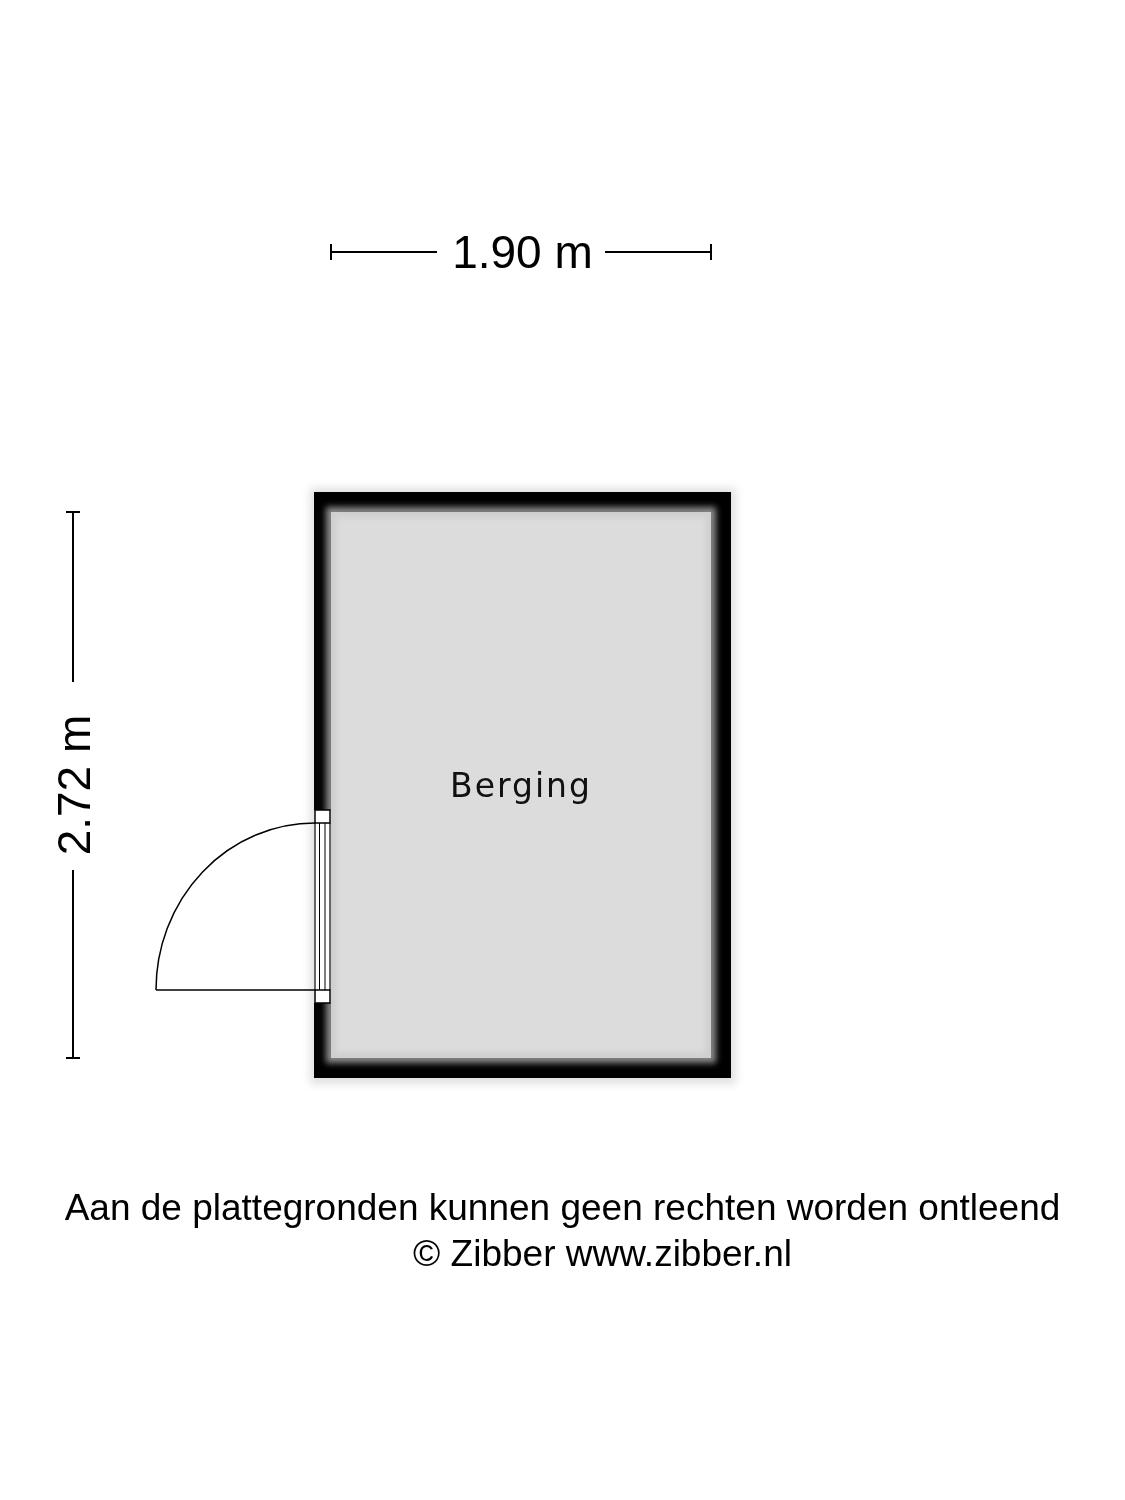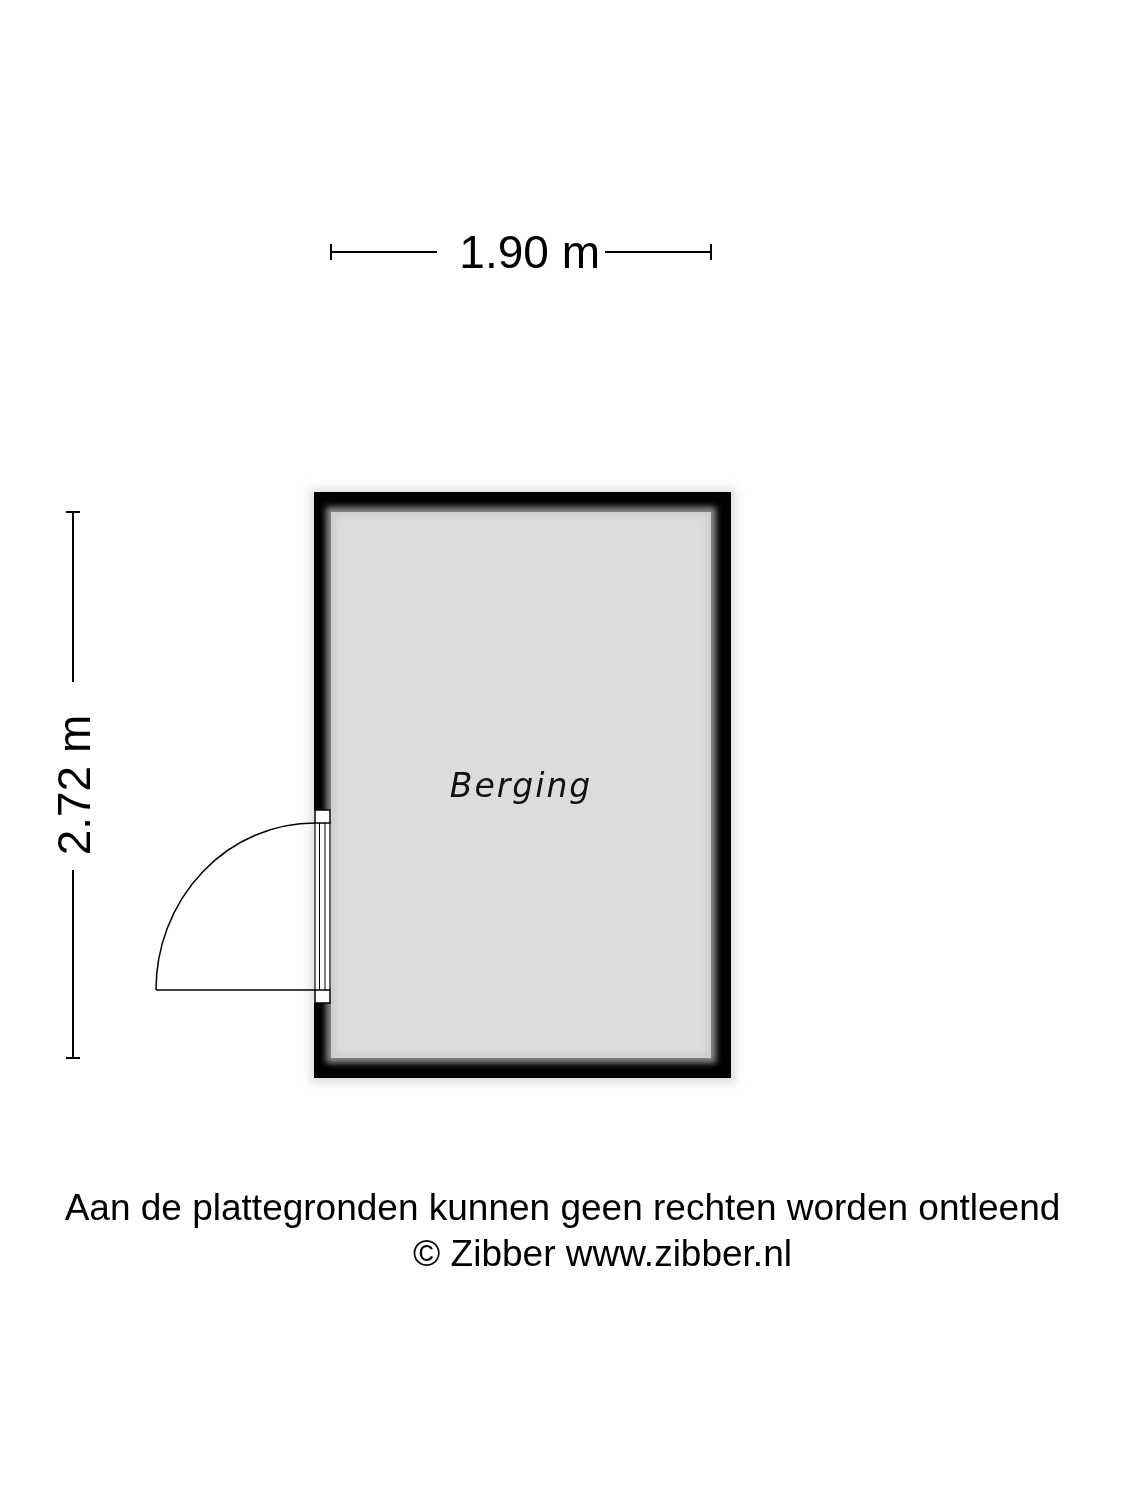--- a/index.html
+++ b/index.html
@@ -19,21 +19,21 @@
     left: 0;
     top: 0;
     width: 1125px;
     height: 1500px;
   }
   .dim-label-h {
     position: absolute;
     left: 445px;
     top: 222px;
     width: 155px;
-    text-align: right;
+    text-align: center;
     font-size: 46px;
     line-height: 60px;
     color: #000;
     font-family: "Liberation Sans", sans-serif;
   }
   .dim-label-v {
     position: absolute;
     left: 74px;
     top: 785px;
     width: 160px;
@@ -51,21 +51,20 @@
     position: absolute;
     left: 421px;
     top: 764px;
     width: 200px;
     text-align: center;
     font-size: 33px;
     line-height: 44px;
     letter-spacing: 2px;
     color: #111;
     font-family: "DejaVu Sans", sans-serif;
-    font-style: italic;
   }
   .disclaimer {
     position: absolute;
     left: 0;
     top: 1185px;
     width: 1125px;
     text-align: center;
     font-size: 37px;
     line-height: 46px;
     color: #000;

